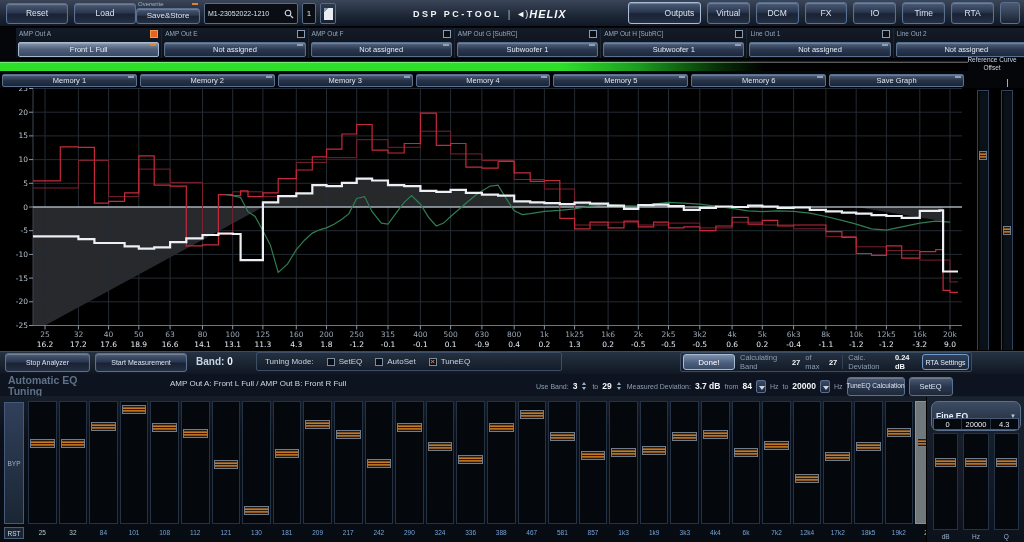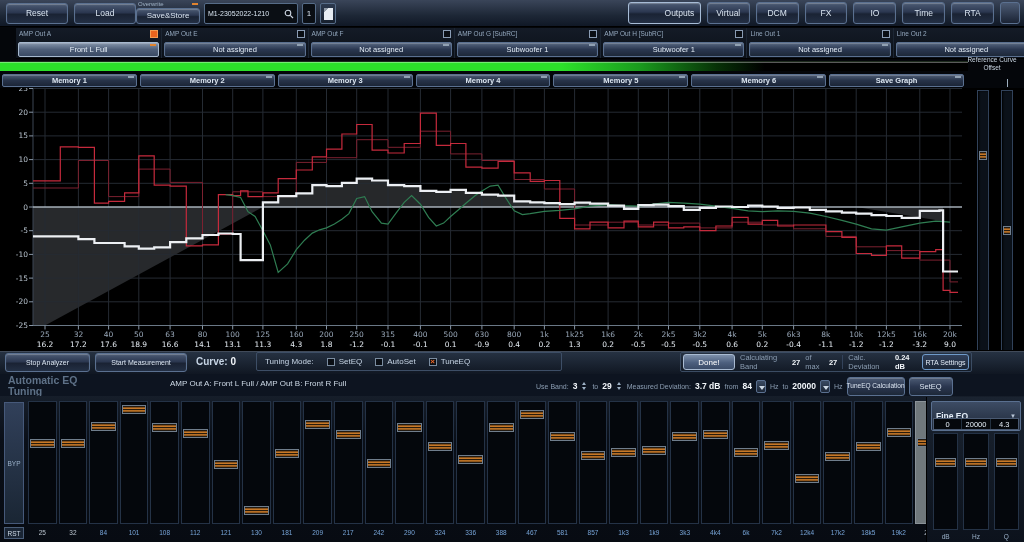--- a/index.html
+++ b/index.html
@@ -55,21 +55,21 @@
        border-top:1px solid #1c2a1c;}
   .pbar{position:absolute;left:0;top:0;width:100%;height:100%;
        background:linear-gradient(90deg,#2ce02a 0%,#2ce02a 58%,#1a9c1e 66%,#073207 74%,#000 79%);
        box-shadow:inset 0 1px 0 rgba(255,255,255,.35);}
   .dbval{position:absolute;left:898px;top:61px;width:68px;font-size:8px;color:#eaf1f8;text-align:right;margin-top:40px;}
   .reflabel{position:absolute;left:962px;top:56px;width:60px;font-size:6.5px;line-height:1.2;color:#c9d5e2;text-align:center;}
   .tickmark{position:absolute;width:1px;height:8px;background:#9fb0c0;}
   #memory{position:absolute;left:2px;top:74px;width:962px;height:13px;display:flex;gap:3px;}
   #memory .mb{flex:1;position:relative;border:1px solid #5a7090;border-radius:2px;font-size:7.5px;color:#dce6f1;
        background:linear-gradient(180deg,#4e5d76,#273349 50%,#1b2536);display:flex;align-items:center;
-       justify-content:center;box-shadow:inset 0 1px 0 rgba(255,255,255,.2);font-weight:bold;}
+       justify-content:center;box-shadow:inset 0 1px 0 rgba(255,255,255,.2);}
   
   .chart-wrap{position:absolute;left:0;top:88px;width:1024px;height:262px;background:#000;}
   
   .vtrack{position:absolute;top:90px;width:12px;height:267px;background:#0b1119;border:1px solid #31425a;
        box-shadow:inset 1px 0 2px #000;}
   .vhnd{position:absolute;left:1px;right:1px;height:9px;border:1px solid #6f7d8c;
        background:linear-gradient(180deg,#141a22 0%,#2a1a08 12%,#ef9030 32%,#2a1c0c 50%,#ef9030 70%,#2a1a08 88%,#141a22 100%);}
   
   .analyzer{position:absolute;left:0;top:350px;width:1024px;height:24px;
        background:linear-gradient(180deg,#27334494,#101722),linear-gradient(180deg,#27抓3344,#101722);
@@ -118,21 +118,21 @@
   .track{flex:1;position:relative;background:#04070c;border:1px solid #243246;}
   .track.sel{background:#70787c;border-color:#8a9298;}
   .hnd{position:absolute;left:1px;right:1px;height:9px;border:1px solid #6f7d8c;
        background:linear-gradient(180deg,#141a22 0%,#2a1a08 12%,#ef9030 32%,#2a1c0c 50%,#ef9030 70%,#2a1a08 88%,#141a22 100%);}
   #eqLabels{position:absolute;left:28px;top:529px;width:916px;height:11px;display:flex;gap:2px;}
   #eqLabels span{flex:1;text-align:center;font-size:6.5px;color:#bac4ce;}
   #eqLabels span.act{color:#76a3d6;}
   
   .finepanel{position:absolute;left:926px;top:397px;width:98px;height:145px;border-left:1px solid #000;
        background:linear-gradient(180deg,#1a2330,#0c121c);}
-  .finehdr{position:absolute;left:4px;top:4px;width:90px;height:14px;border:1px solid #5a7090;border-radius:2px;
+  .finehdr{position:absolute;left:4px;top:4px;width:90px;height:14px;border:1px solid #5a7090;border-radius:7px;
        background:linear-gradient(180deg,#3d4c64,#1e2838);font-size:8.5px;font-weight:bold;color:#e2ecf6;
        display:flex;align-items:center;justify-content:space-between;padding:14px 4px;}
   .finehdr .arr{font-size:6px;color:#b9c6d6;}
   .finevals{position:absolute;left:6px;top:21px;width:86px;height:12px;border:1px solid #4a5a72;background:#05080c;
        display:flex;font-size:7.5px;color:#e4edf6;}
   .finevals span{flex:1;text-align:center;border-right:1px solid #22303f;line-height:12px;}
   .finevals span:last-child{border-right:none;}
   #fineSliders{position:absolute;left:6px;top:36px;width:86px;height:97px;display:flex;gap:5px;}
   .ftrack{flex:1;position:relative;background:#04070c;border:1px solid #243246;}
   #fineLabels{position:absolute;left:6px;top:136px;width:86px;display:flex;gap:5px;}
@@ -156,20 +156,26 @@
     <div class="device">
       <span>M1-23052022-1210</span>
       <svg width="10" height="10" viewBox="0 0 10 10">
         <circle cx="4" cy="4" r="2.8" fill="none" stroke="#cfd8e4" stroke-width="1.1"></circle>
         <line x1="6.3" y1="6.3" x2="9" y2="9" stroke="#cfd8e4" stroke-width="1.2"></line>
       </svg>
     </div>
     <div class="pagebox">1</div>
     <div class="docbtn">
       <span class="docicon"></span>
+    </div>
+    <div class="logo">
+      <span class="t">DSP PC-TOOL</span>
+      <span class="sep">|</span>
+      <span class="spk">◄)</span>
+      <span class="brand">HELIX</span>
     </div>
     <div id="nav">
         <div class="tb on">Outputs</div>
         <div class="tb">Virtual</div>
         <div class="tb">DCM</div>
         <div class="tb">FX</div>
         <div class="tb">IO</div>
         <div class="tb">Time</div>
         <div class="tb">RTA</div>
       </div>
@@ -398,21 +404,21 @@
     <div class="vhnd" style="top:135px;"></div>
   </div>
   <div class="tickmark" style="left:982px;top:359px;"></div>
   <div class="meas-off">Measurement Curve Offset</div>
 
   <div class="analyzer">
     <div class="btn" style="left:5px;top:2px;width:85px;height:19px;font-size:7px;padding:0 6px;">Stop Analyzer</div>
     <div class="btn" style="left:95px;top:2px;width:92px;height:19px;font-size:7px;padding:0 6px;">Start Measurement</div>
   </div>
   <div class="timer">
-    <span class="lbl" style="color:#c6d4e4;">Curve:</span>
+    <span class="lbl" style="color:#c6d4e4;">Band:</span>
     <span class="val">0</span>
   </div>
   <div class="groupbox">
     <span style="color:#c6d4e4;">Tuning Mode:</span>
     <span id="tuneChecks" style="display:flex;gap:13px;">
         <span class="cbitem">
           <span class="cbox"></span>
           <span>SetEQ</span>
         </span>
         <span class="cbitem">

